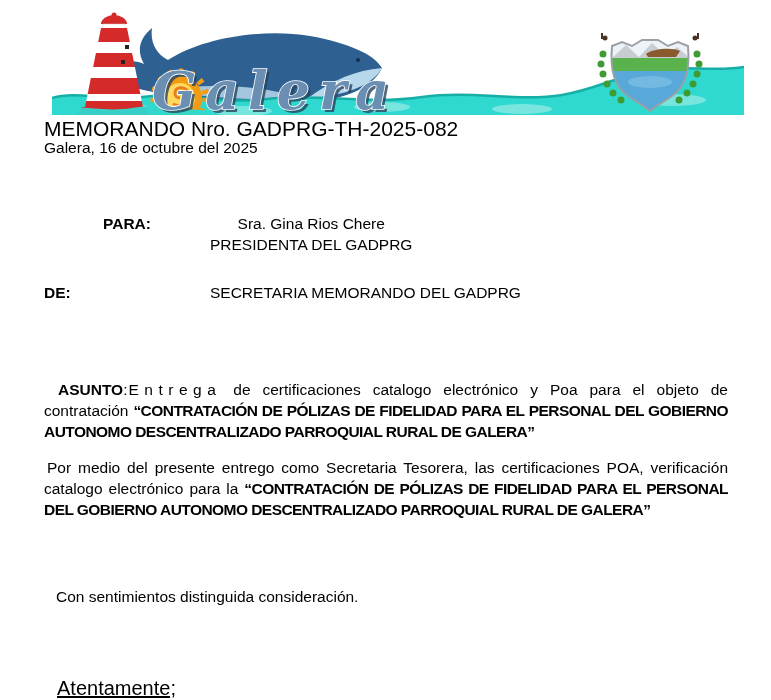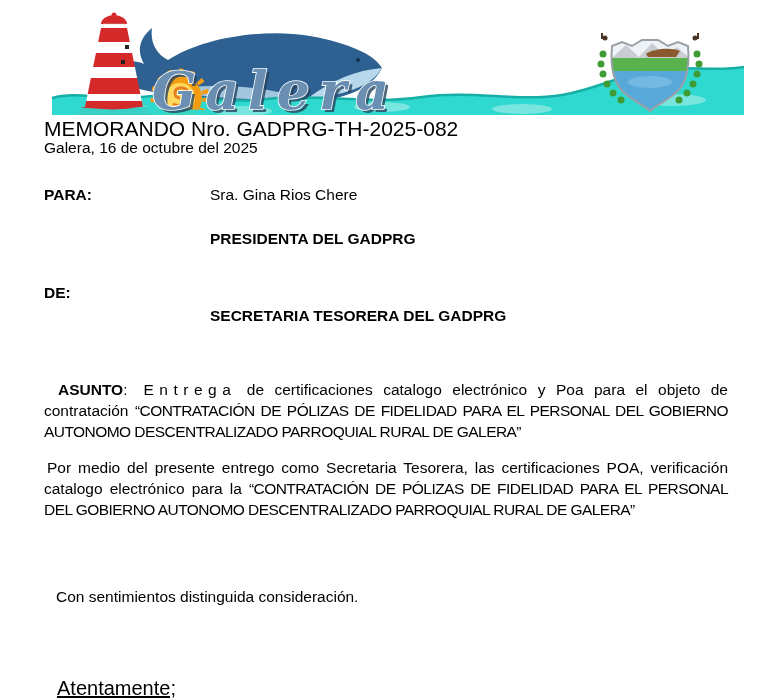--- a/index.html
+++ b/index.html
@@ -16,30 +16,30 @@
   .lh-line2{font-size:15px;font-weight:bold;line-height:16px;margin-top:3px;
             transform:scaleX(.8);letter-spacing:-.2px;white-space:nowrap;}
   .lh-line3{font-size:15px;font-weight:bold;line-height:16px;transform:scaleX(.8);
             letter-spacing:-.2px;white-space:nowrap;}
 
   
   .memo-number{position:absolute;left:44px;top:117px;font-size:21px;font-weight:normal;}
   .memo-date{position:absolute;left:44px;top:139px;font-size:15.5px;}
   .field{position:absolute;left:44px;display:flex;font-size:15.5px;line-height:21px;}
   .field .label{width:166px;font-weight:bold;}
-  .field-para{top:184px;}
+  .field-para{top:213px;text-align:center;}
   .field-de{top:282px;}
-  .value-title{font-weight:bold;margin-top:23px;}
+  .value-title{font-weight:normal;}
   .para-justify{position:absolute;left:44px;width:684px;margin:0;font-size:15.5px;
                 line-height:21px;text-align:justify;}
   .asunto{top:379px;text-indent:14px;}
   .body-par{top:457px;text-indent:3px;}
   .b{font-weight:bold;}
-  .cond{font-weight:normal;letter-spacing:-.55px;}
-  .spaced{letter-spacing:5.5px;margin-left:16px;}
+  .cond{font-weight:bold;letter-spacing:-.55px;}
+  .spaced{letter-spacing:5.5px;margin-left:1px;}
   .closing{position:absolute;left:56px;top:588px;font-size:15.5px;}
   .signoff{position:absolute;left:57px;top:677px;font-size:20px;text-decoration:underline;}
 
   .script-text{font-family:"DejaVu Serif",serif;font-style:italic;font-weight:bold;
                letter-spacing:9px;}
 </style>
 </head>
 <body>
 
 <div class="page">
@@ -156,21 +156,21 @@
     <span class="label">PARA:</span>
     <span class="value">
       <div>Sra. Gina Rios Chere</div>
       <div class="value-title">PRESIDENTA DEL GADPRG</div>
     </span>
   </div>
 
   <div class="field field-de">
     <span class="label">DE:</span>
     <span class="value">
-      <div class="value-title">SECRETARIA TESORERA DEL GADPRG</div>
+      <div class="value-title">SECRETARIA MEMORANDO DEL GADPRG</div>
     </span>
   </div>
 
   <p class="para-justify asunto">
     <span class="b">ASUNTO</span><span>:</span><span class="spaced">Entrega</span>
     <span>de certificaciones catalogo electrónico y Poa para el objeto de contratación</span>
     <span class="cond">“CONTRATACIÓN DE PÓLIZAS DE FIDELIDAD PARA EL PERSONAL DEL GOBIERNO AUTONOMO DESCENTRALIZADO PARROQUIAL RURAL DE GALERA”</span>
   </p>
 
   <p class="para-justify body-par">

